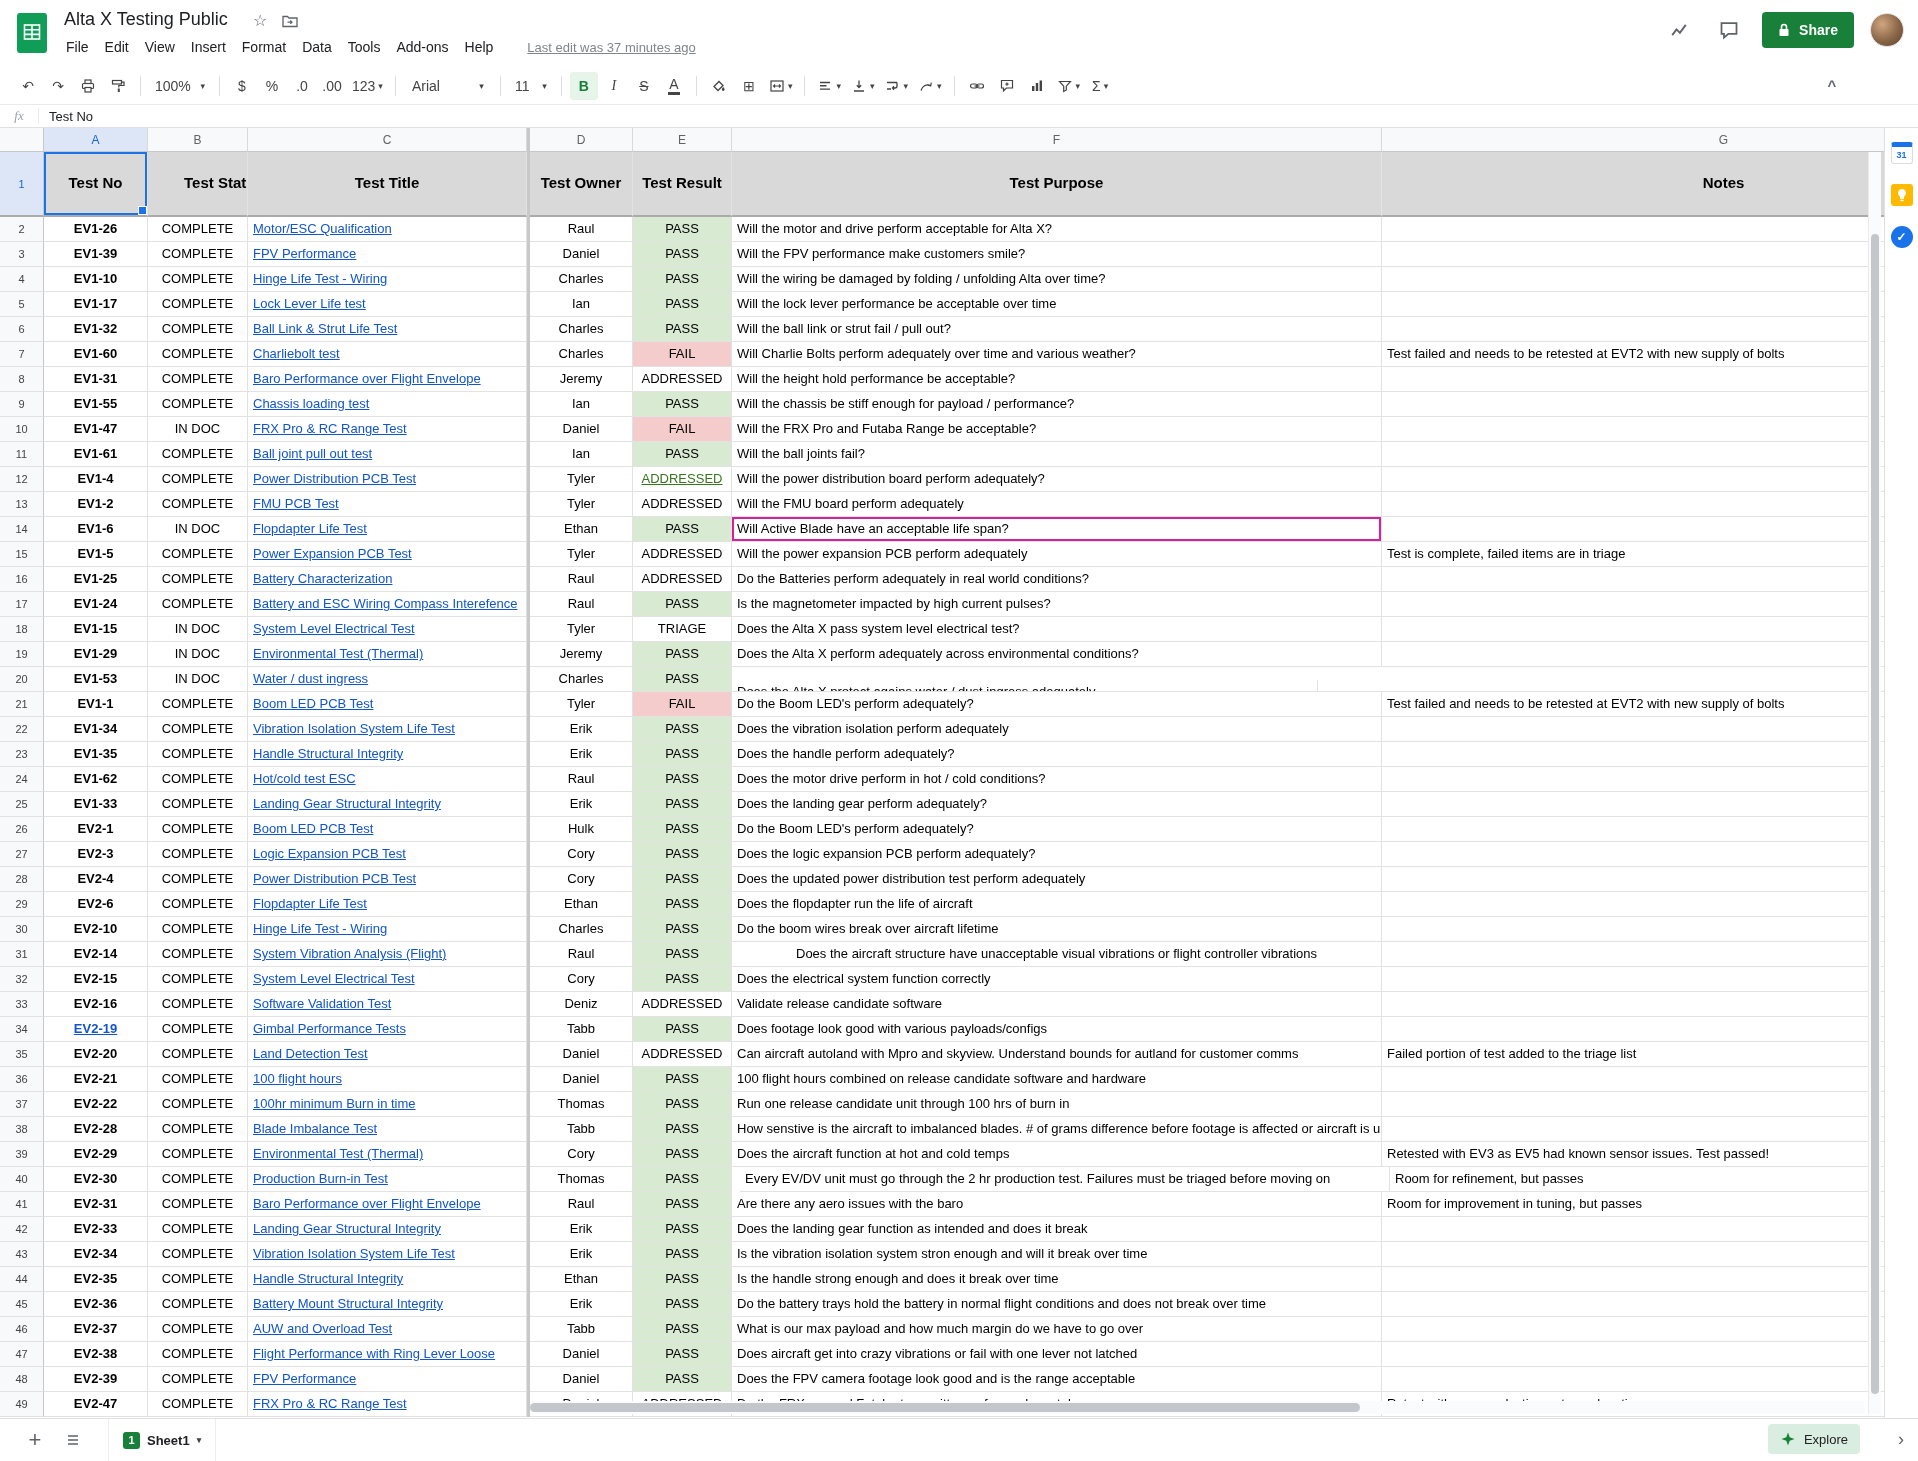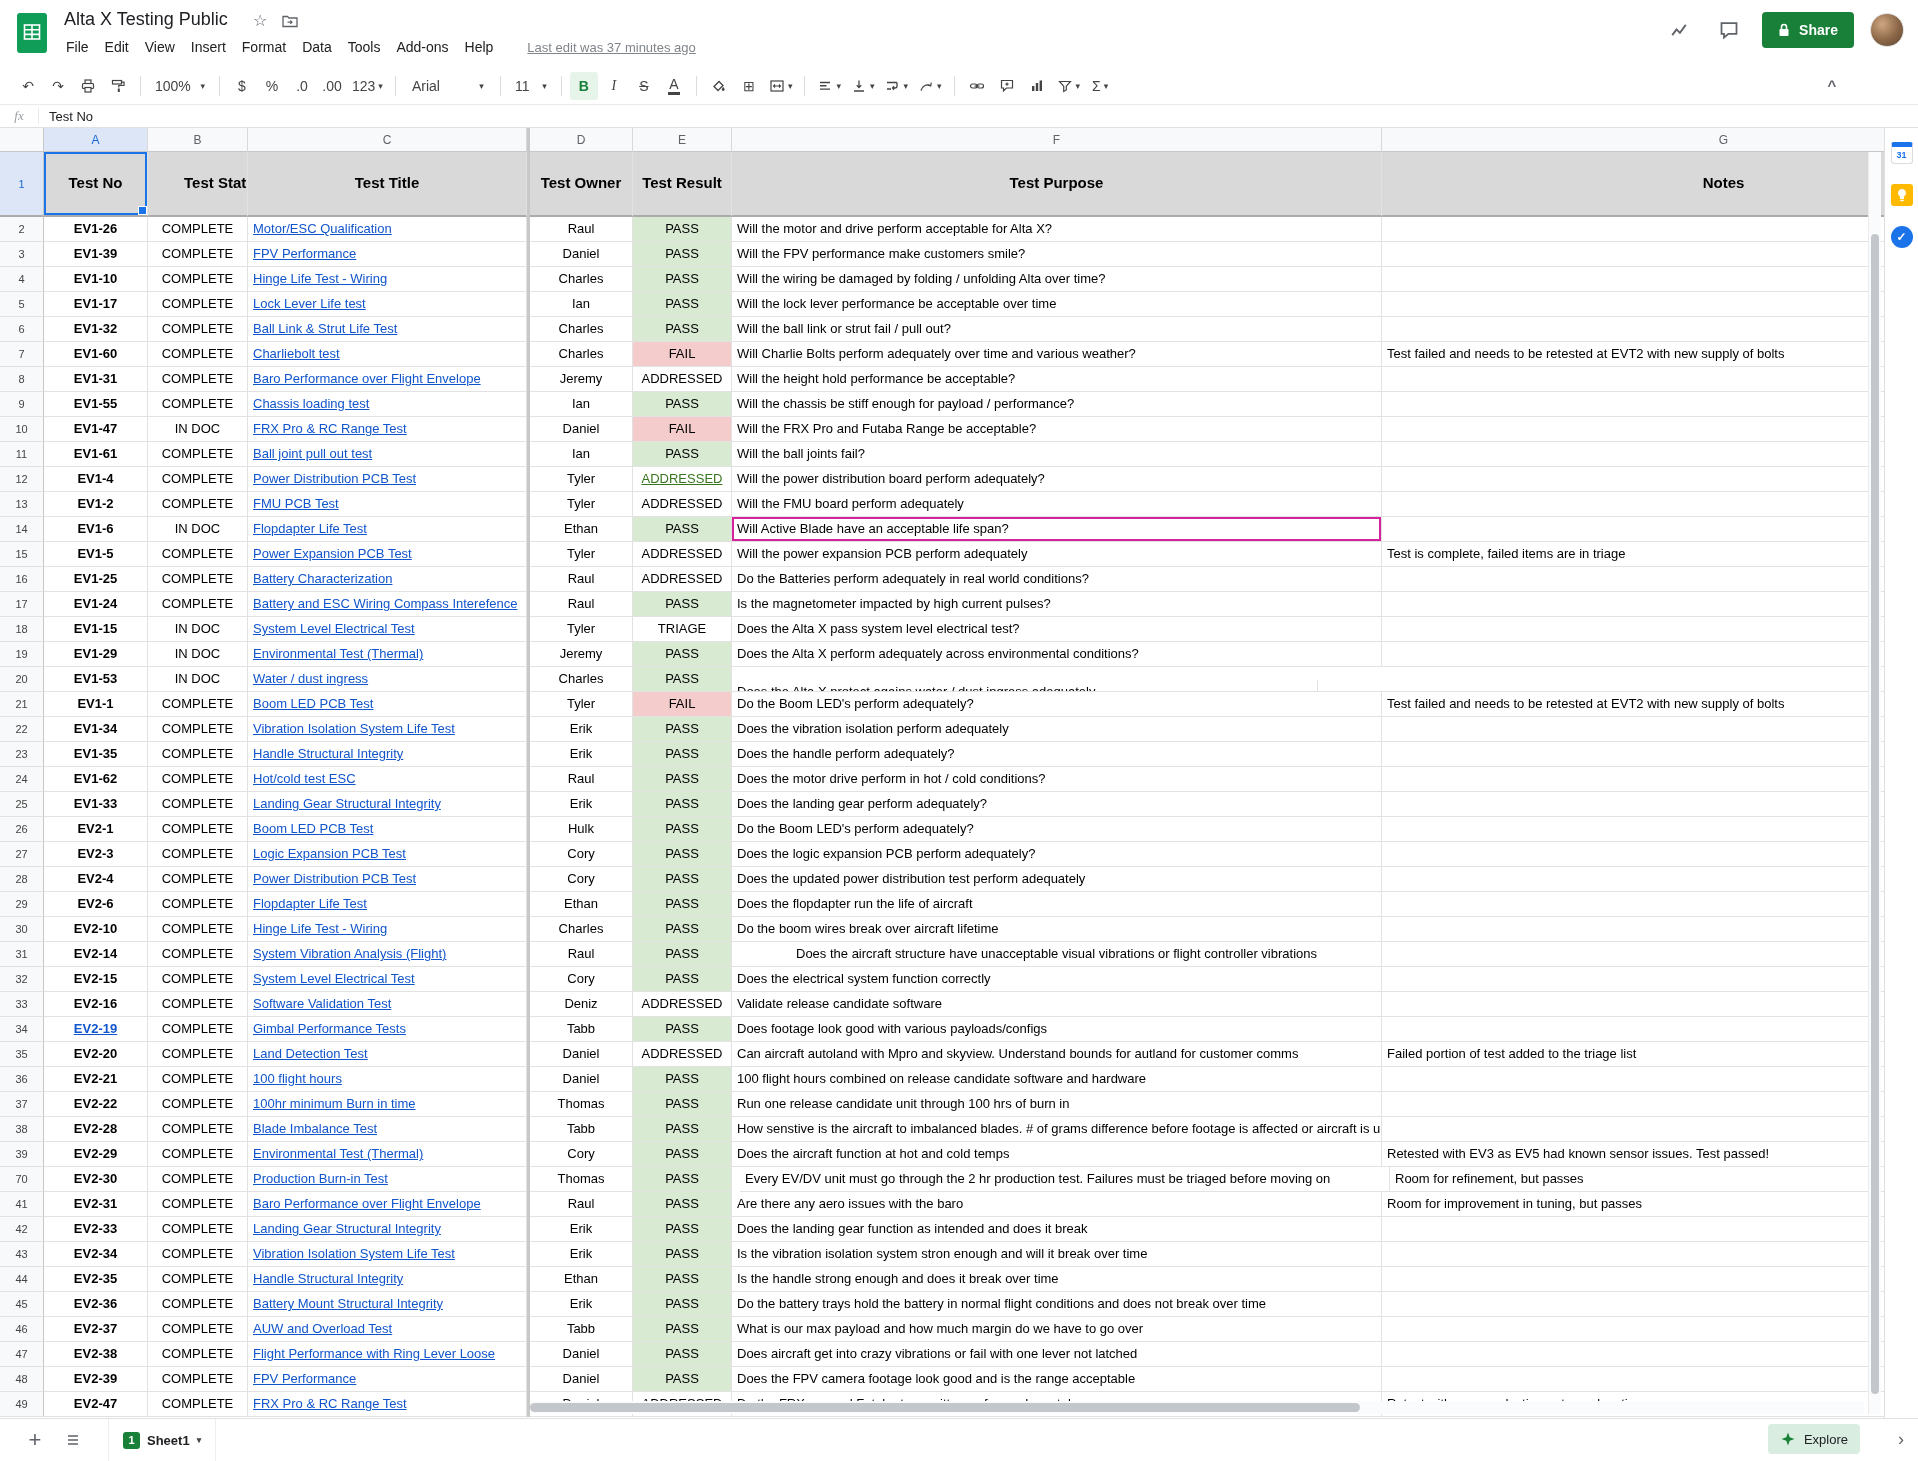--- a/index.html
+++ b/index.html
@@ -707,21 +707,21 @@
           <div class="c ctr b" style="width: 104px;">EV2-29</div>
           <div class="c ctr" style="width: 100px;">COMPLETE</div>
           <div class="c lnk" style="width: 279px;">Environmental Test (Thermal)</div>
           <div class="fdiv"></div>
           <div class="c ctr" style="width: 103px;">Cory</div>
           <div class="c ctr" style="width: 99px; background: rgb(217, 234, 211);">PASS</div>
           <div class="c " style="width: 650px;">Does the aircraft function at hot and cold temps</div>
           <div class="c " style="width: 684px;">Retested with EV3 as EV5 had known sensor issues. Test passed!</div>
         </div>
         <div class="row">
-          <div class="rnum">70</div>
+          <div class="rnum">40</div>
           <div class="c ctr b" style="width: 104px;">EV2-30</div>
           <div class="c ctr" style="width: 100px;">COMPLETE</div>
           <div class="c lnk" style="width: 279px;">Production Burn-in Test</div>
           <div class="fdiv"></div>
           <div class="c ctr" style="width: 103px;">Thomas</div>
           <div class="c ctr" style="width: 99px; background: rgb(217, 234, 211);">PASS</div>
           <div class="c " style="width: 650px; margin-left: 8px;">Every EV/DV unit must go through the 2 hr production test. Failures must be triaged before moving on</div>
           <div class="c " style="width: 684px;">Room for refinement, but passes</div>
         </div>
         <div class="row">

